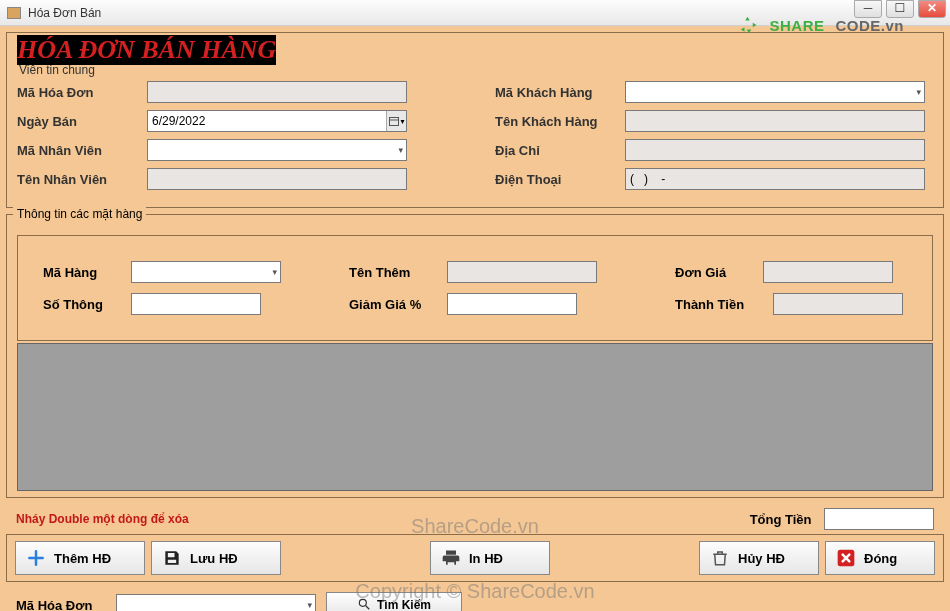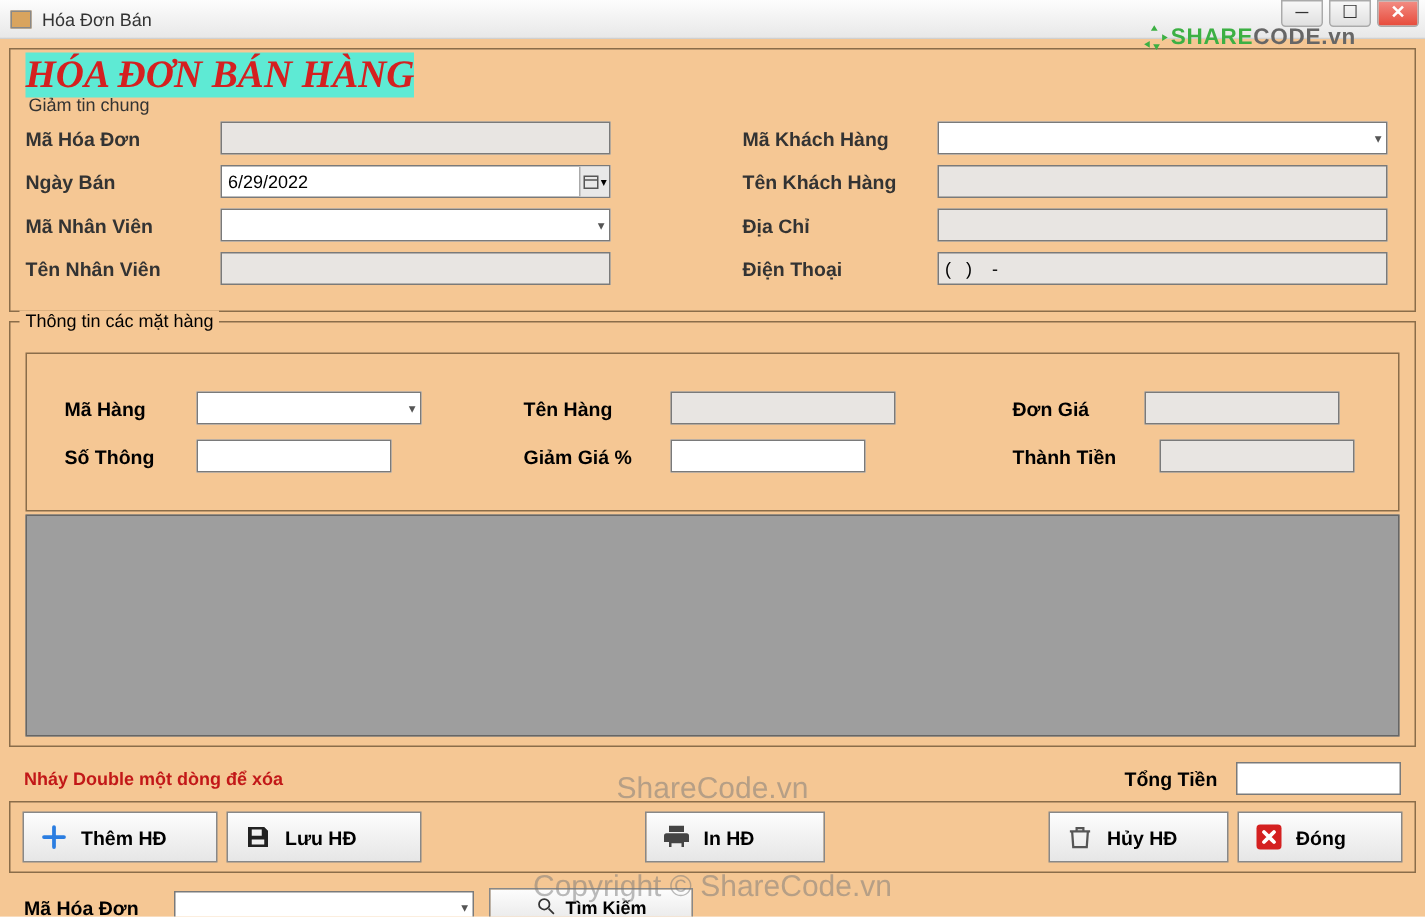--- a/index.html
+++ b/index.html
@@ -82,21 +82,21 @@
 
   .header-title {
     color: #d42020;
     font-style: italic;
     font-weight: bold;
     font-family: "Times New Roman", serif;
     font-size: 26px;
     position: absolute;
     top: 2px;
     left: 10px;
-    background: #5eead4;
+    background: #000000;
   }
 
   .form-row {
     display: flex;
     align-items: center;
     margin-bottom: 7px;
   }
   .form-label {
     font-size: 13px;
     font-weight: bold;
@@ -299,21 +299,22 @@
   .wm2 { top: 580px; }
 
   .brand {
     position: absolute;
     right: 46px;
     top: 16px;
     font-size: 15px;
     font-weight: bold;
     letter-spacing: 0.5px;
     display: flex;
-    gap: 0;
+    align-items: center;
+    gap: 11px;
     z-index: 50;
   }
   .brand .s1 { color: #3cb043; }
   .brand .s2 { color: #666; }
   .brand-icon svg { display:block; }
 </style>
 </head>
 <body>
 
 <div class="titlebar">
@@ -332,21 +333,21 @@
         <path fill="#3cb043" d="M7 6l3-5 3 5H7zm10 3l5 3-5 3V9zM6 15l-5 3 5 3v-6zm6 8l-3-5h6l-3 5z"></path>
       </svg>
   </span>
   <span class="s1">SHARE</span>
     <span class="s2">CODE.vn</span>
 </div>
 
 <div class="client">
 
   <div class="groupbox" style="padding-top:34px;">
-    <div class="groupbox-legend" style="top:30px;">Giảm tin chung</div>
+    <div class="groupbox-legend" style="top:30px;">Viên tin chung</div>
     <div class="header-title">HÓA ĐƠN BÁN HÀNG</div>
 
     <div class="two-col" style="margin-top:14px;">
 
       <div class="col col-left">
         <div class="form-row">
           <span class="form-label">Mã Hóa Đơn</span>
           <input class="form-input readonly" readonly="" value="" style="">
         </div>
         <div class="form-row">
@@ -402,21 +403,21 @@
   <div class="items-group">
     <div class="items-legend">Thông tin các mặt hàng</div>
 
     <div class="items-form">
       <div class="item-row">
         <span class="item-label" style="width:80px;">Mã Hàng</span>
         <div class="select-wrap" style="width:150px;">
           <input class="item-input item-select" style="width: 100%;" value="">
           <span class="select-arrow">▾</span>
         </div>
-        <span class="item-label" style="width:90px; margin-left:60px;">Tên Hàng</span>
+        <span class="item-label" style="width:90px; margin-left:60px;">Tên Thêm</span>
         <input class="item-input readonly" style="width: 150px; background: rgb(232, 229, 226);" readonly="" value="">
         <span class="item-label" style="width:80px; margin-left:70px;">Đơn Giá</span>
         <input class="item-input readonly" style="width: 130px; background: rgb(232, 229, 226);" readonly="" value="">
       </div>
       <div class="item-row">
         <span class="item-label" style="width:80px;">Số Thông</span>
         <input class="item-input" style="width: 130px;" value="">
         <span class="item-label" style="width:90px; margin-left:80px;">Giảm Giá %</span>
         <input class="item-input" style="width: 130px;" value="">
         <span class="item-label" style="width:90px; margin-left:90px;">Thành Tiền</span>

